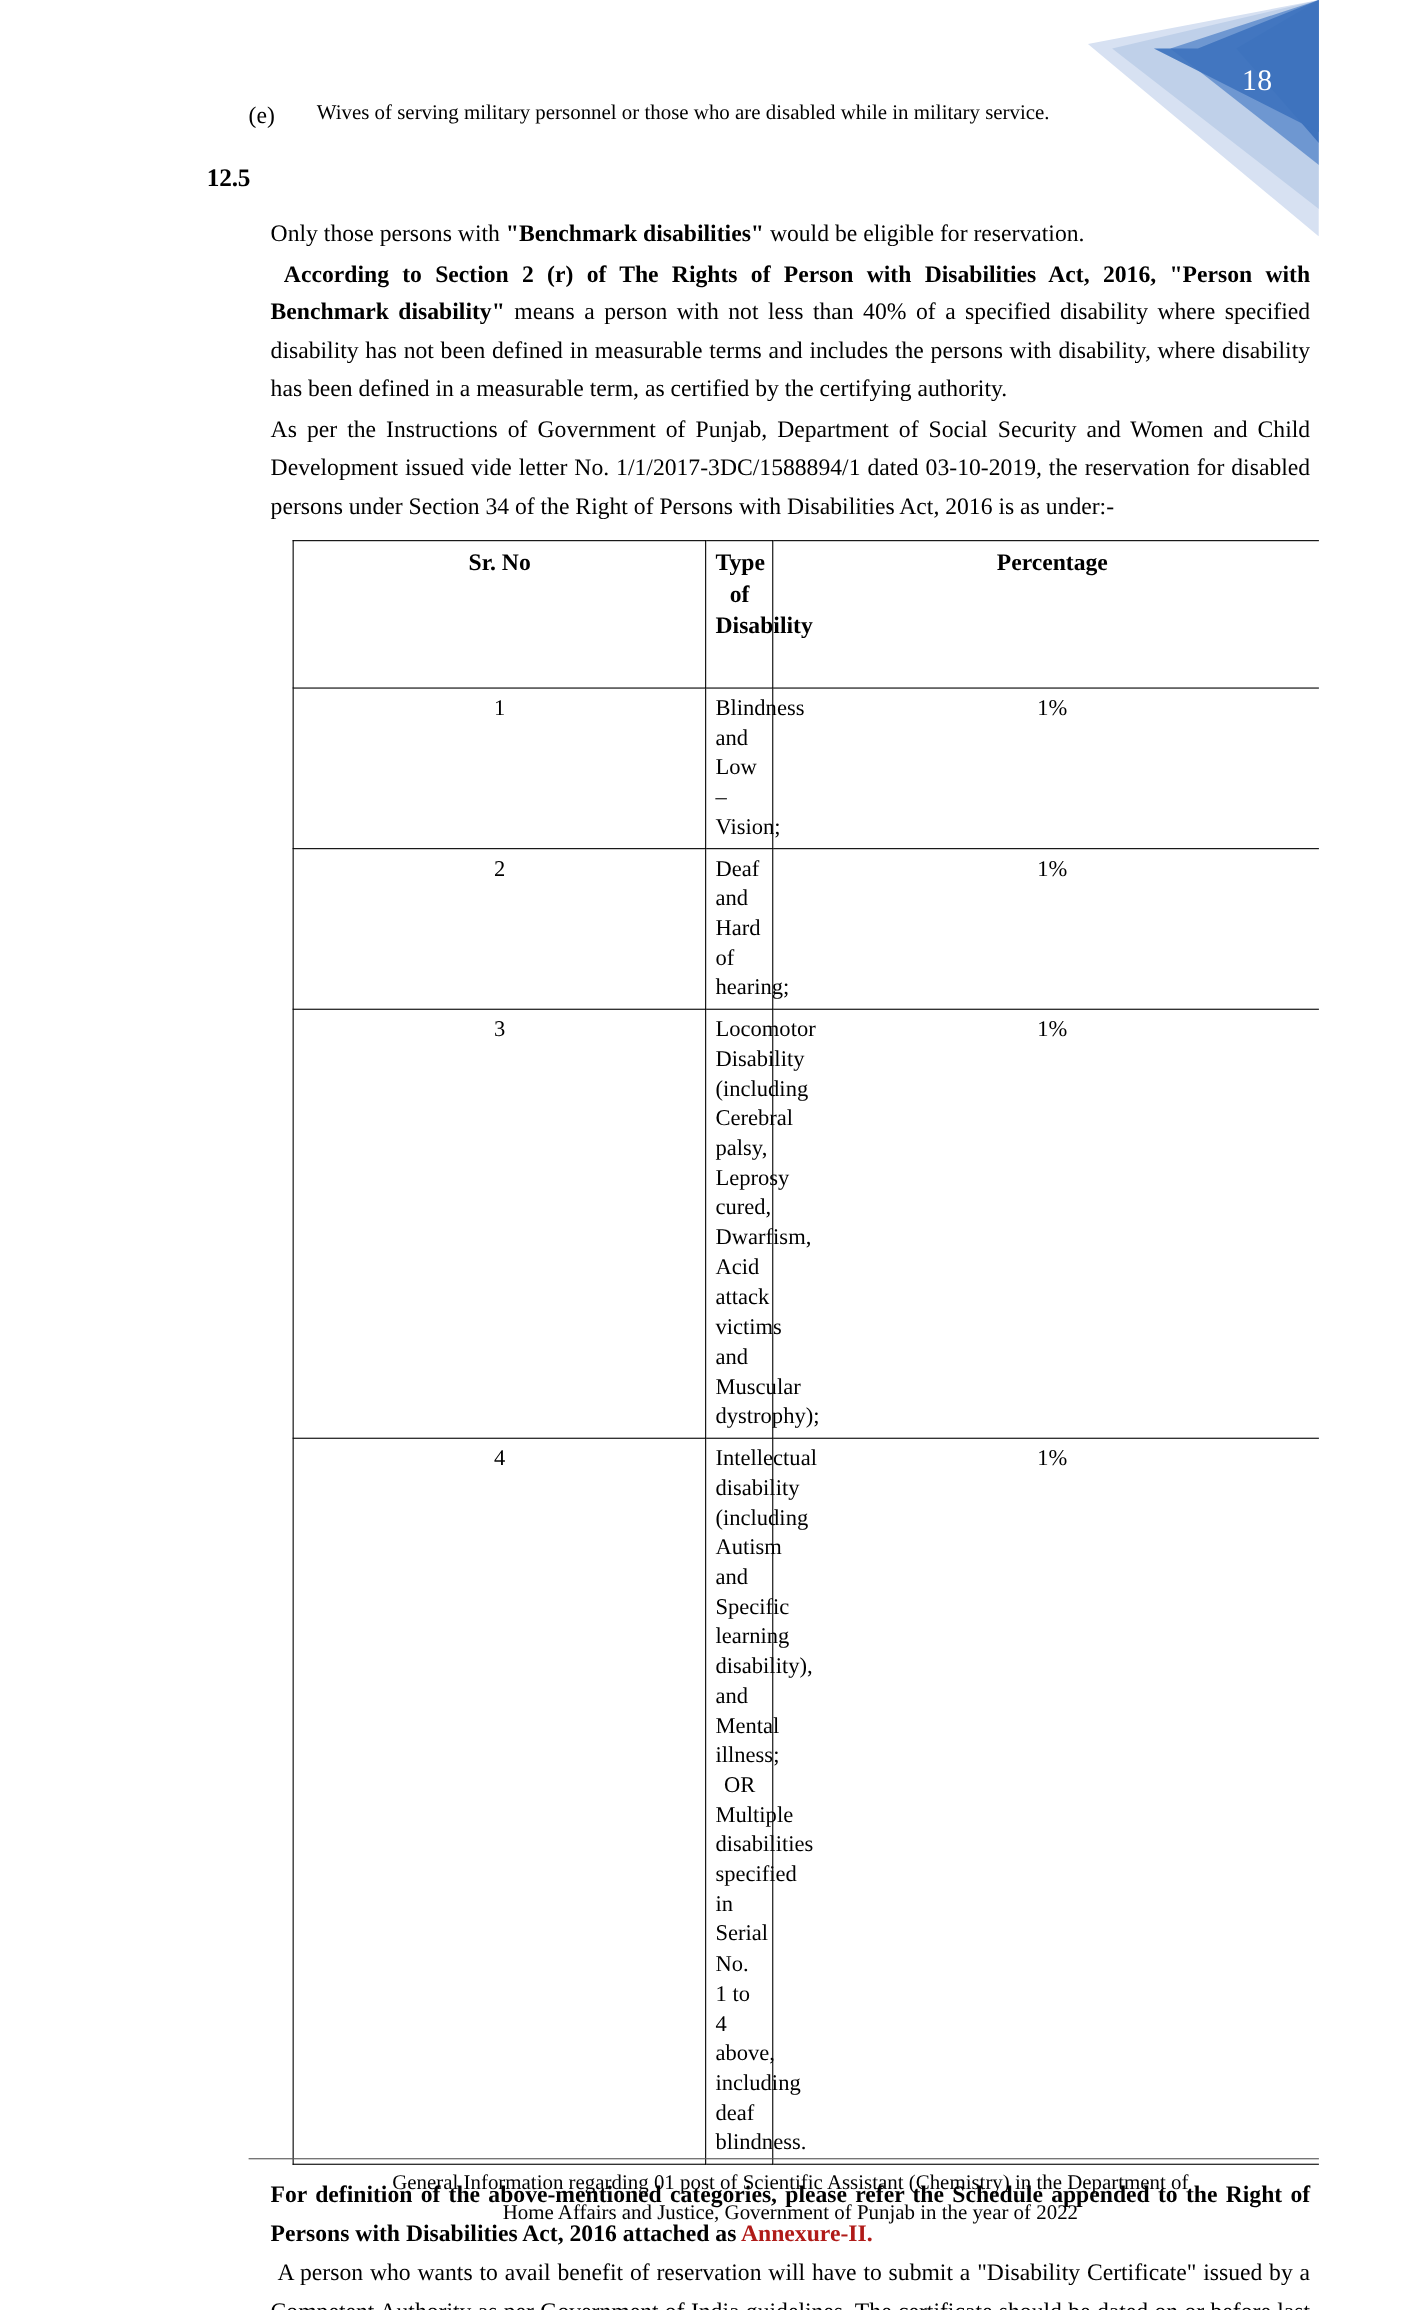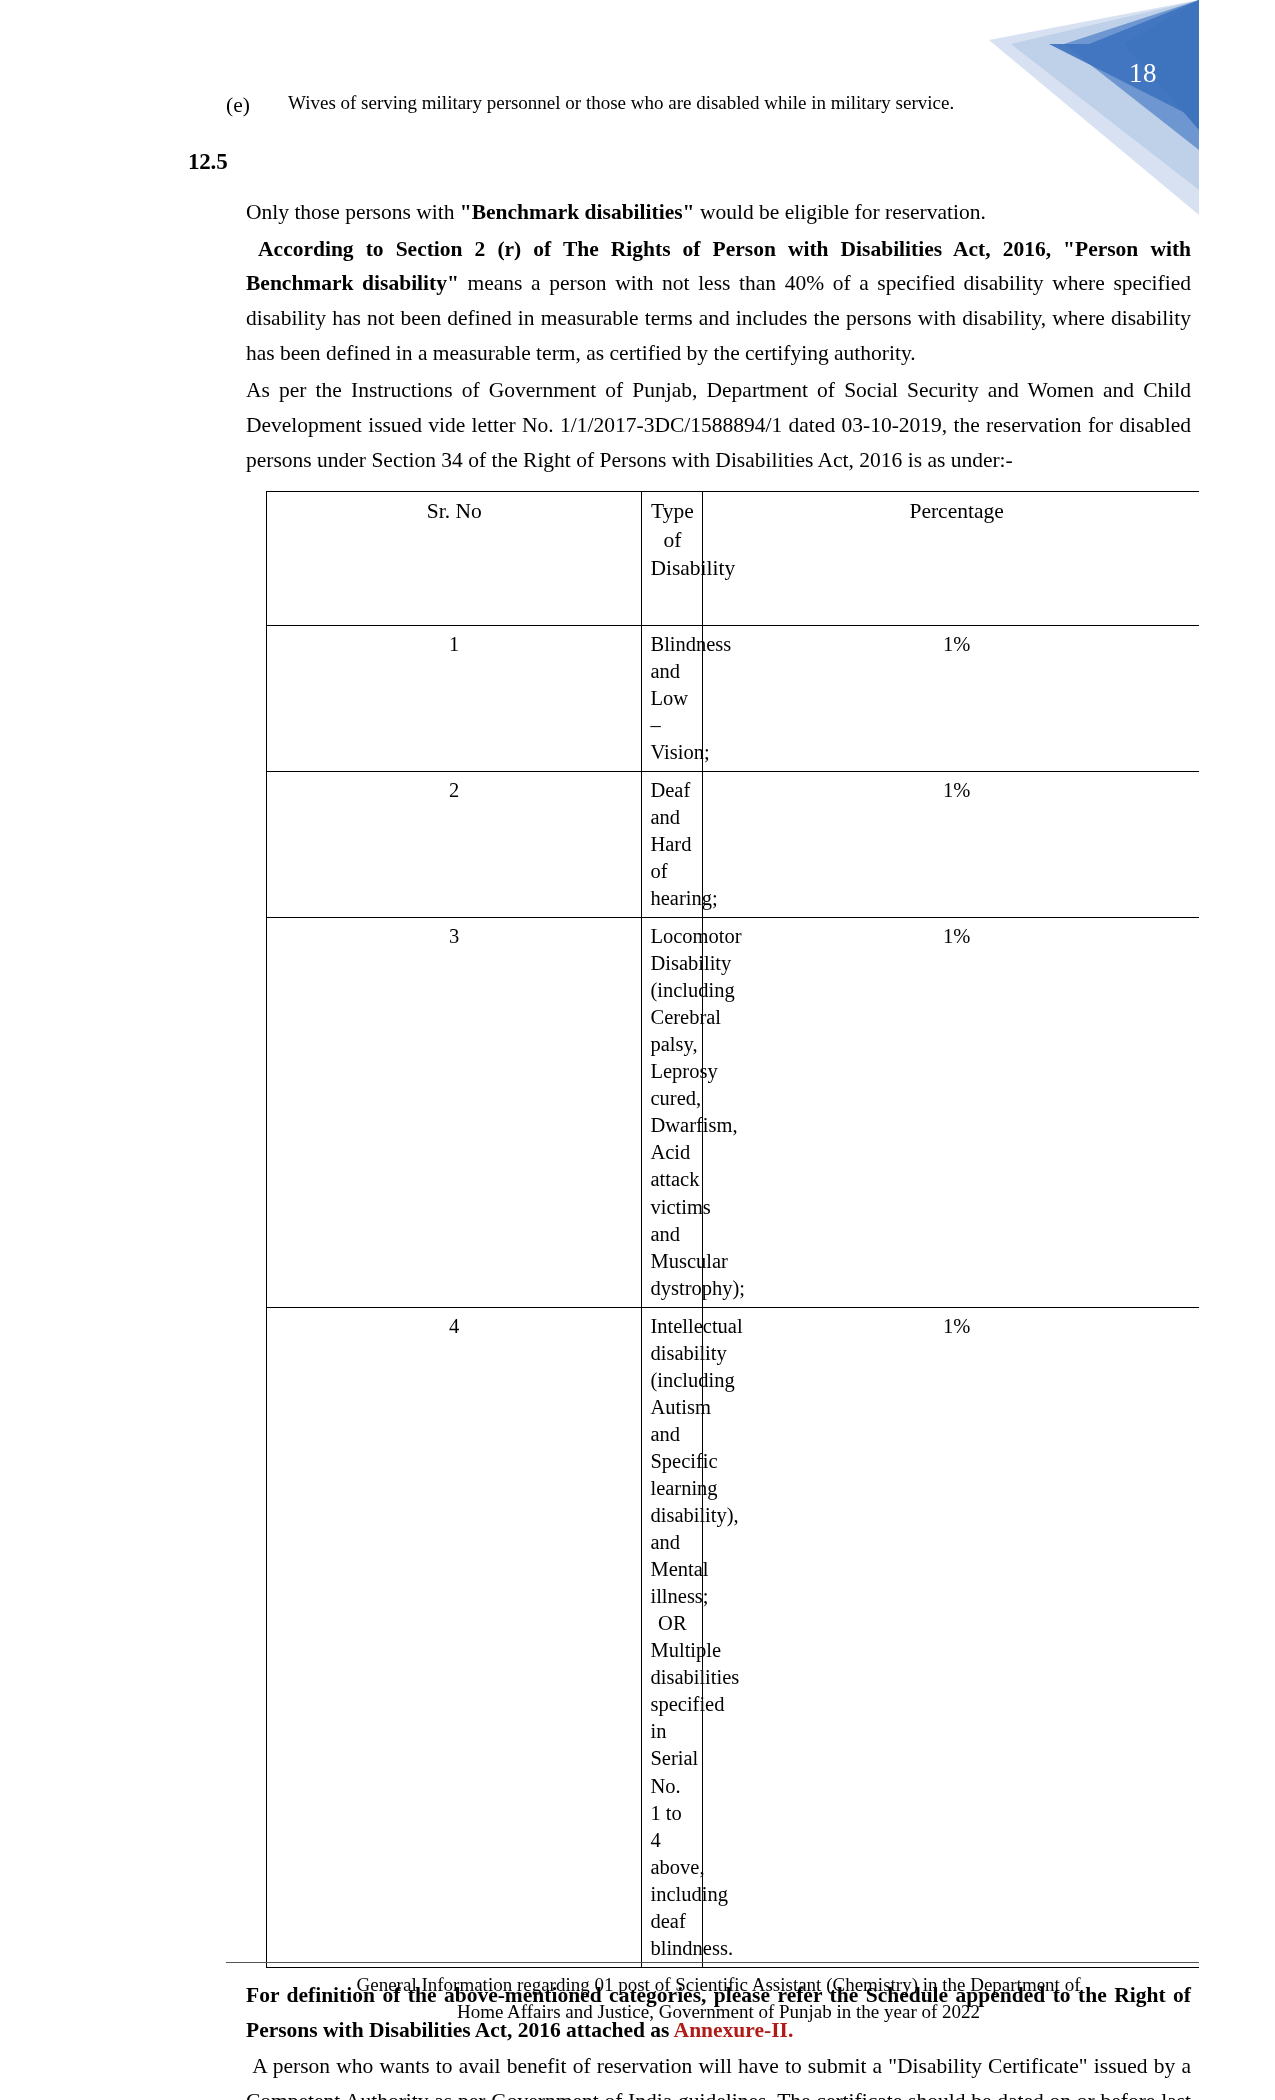--- a/index.html
+++ b/index.html
@@ -115,21 +115,21 @@
   }
   table.disability-table td,
   table.disability-table th {
     border: 1.4px solid #000000;
     padding: 5px 8px 5px 8px;
     font-size: 20.5px;
     line-height: 1.32;
     vertical-align: top;
   }
   table.disability-table th {
-    font-weight: normal;
+    font-weight: bold;
     font-size: 21.5px;
     text-align: center;
     padding-bottom: 42px;
   }
   .col-sr   { width: 88px;  text-align: center; }
   .col-type { width: 0; }
   .col-pct  { width: 125px; text-align: center; }
   td.col-sr, td.col-pct { text-align: center; }
   .cell-center-line { text-align: center; }
   .row-tall td { padding-bottom: 18px; }

